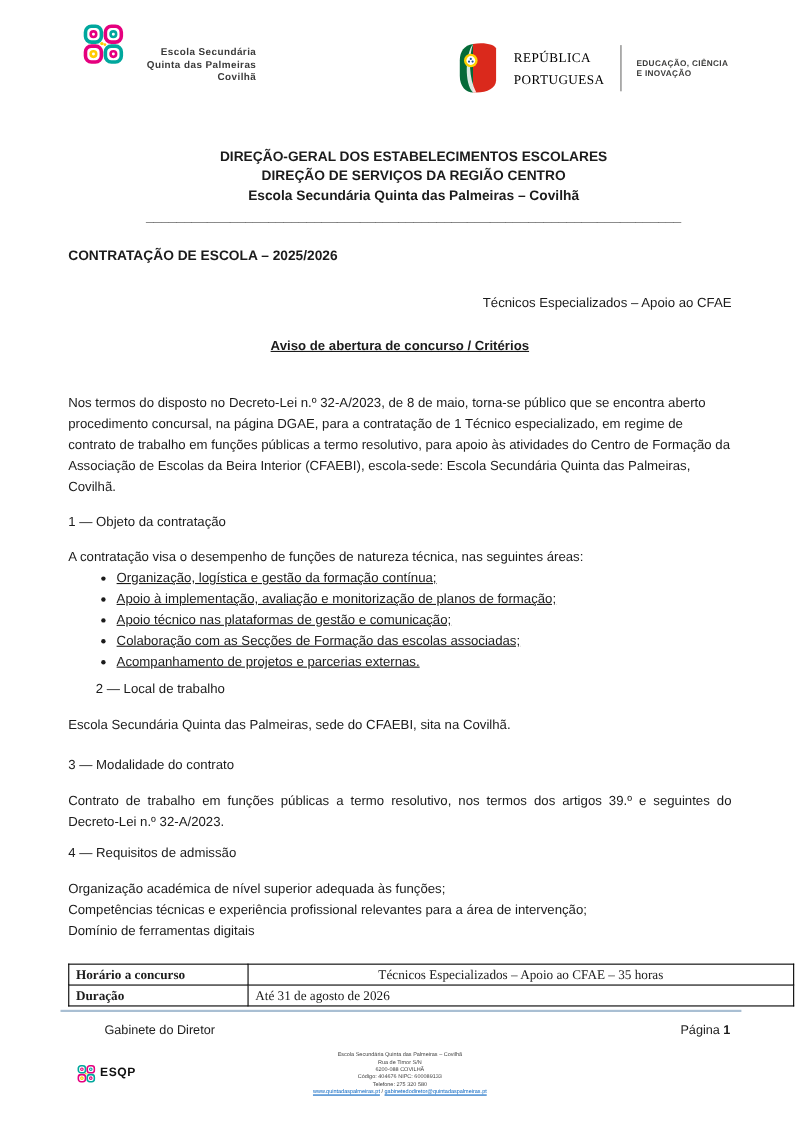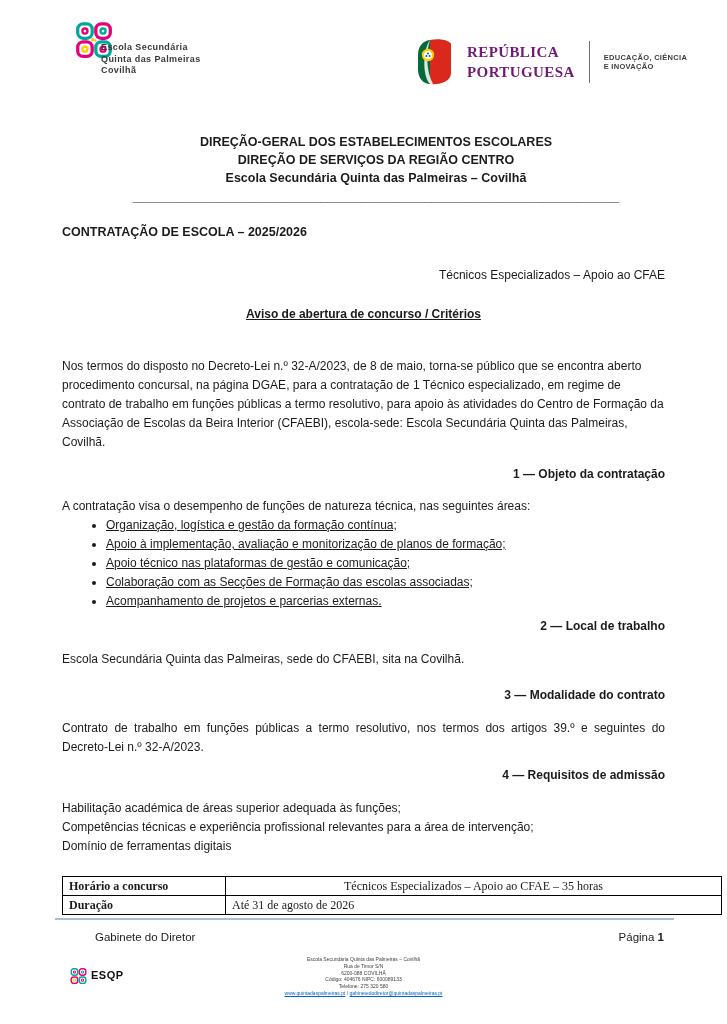--- a/index.html
+++ b/index.html
@@ -7,46 +7,46 @@
     position:relative; width:727px; height:1024px; margin:0 auto;
     background:#ffffff; overflow:hidden;
     font-family:"Liberation Sans", sans-serif; color:#1b1b1b;
     font-size:12px; line-height:19px;
   }
   
   .school-logo { position:absolute; top:20px; left:75px; width:170px; }
   .school-logo svg { position:absolute; top:0; left:0; }
   .school-logo .sl-text {
     position:absolute; top:22px; left:26px; width:132px;
-    font-weight:bold; font-size:9px; line-height:11.5px;
+    text-align:right; font-weight:bold; font-size:9px; line-height:11.5px;
     color:#3a3a3a; letter-spacing:0.4px;
   }
   .gov-logo { position:absolute; top:38px; left:413px; display:flex; align-items:center; }
   .gov-title {
-    font-family:"Liberation Serif", serif; font-size:15px; line-height:20px;
-    color:#701a75; letter-spacing:0.4px; margin-left:12px;font-weight:bold;
+    font-family:"Liberation Serif", serif; font-size:12px; line-height:20px;
+    color:#000000; letter-spacing:0.4px; margin-left:12px;
   }
   .gov-divider { width:0; border-left:1.5px solid #6f6f6e; height:42px; margin:0 14px; }
   .gov-dept {
     font-size:7.5px; font-weight:bold; line-height:9.5px; color:#3c3c3b; letter-spacing:0.3px;
   }
   
   .title-block { position:absolute; top:133px; left:0; right:0; text-align:center;padding-left:25px; }
   .title-block div { font-weight:bold; font-size:12.5px; line-height:18px; }
   .hr-underscores {
     margin-top:1px; font-weight:bold; font-size:12.5px; letter-spacing:0;
     white-space:nowrap; overflow:hidden; color:#1b1b1b;
   }
   
   .content { position:absolute; top:215px; left:62px; width:603px; }
   .contract-title { font-weight:bold; font-size:12.5px; margin-top:8px; }
   .subtitle { text-align:right; margin-top:24px; }
   .notice-title { text-align:center; font-weight:bold; text-decoration:underline; margin-top:20px; }
   .intro { margin-top:33px; }
-  .sec-heading { font-weight:bold;text-align:right; }
+  .sec-heading { font-weight:normal; }
   .s1h { margin-top:13px; } .s1b { margin-top:13px; }
   ul.bullets { margin:0; padding-left:44px; }
   ul.bullets li { line-height:19px;text-decoration:underline; }
   .s2h { margin-top:6px;margin-left:25px; } .s2b { margin-top:14px; }
   .s3h { margin-top:17px; } .s3b { margin-top:14px; text-align:justify; }
   .s4h { margin-top:9px; } .s4b { margin-top:14px; }
   
   table.req { border-collapse:collapse; margin-top:20px; width:660px;font-family:Liberation Serif, serif; }
   table.req td { border:1.6px solid #000; padding:0 6px; height:18px; line-height:17px; }
   td.lbl { font-weight:bold; width:150px; }
@@ -140,21 +140,21 @@
     </ul>
 
     <div class="sec-heading s2h">2 — Local de trabalho</div>
     <div class="s2b">Escola Secundária Quinta das Palmeiras, sede do CFAEBI, sita na Covilhã.</div>
 
     <div class="sec-heading s3h">3 — Modalidade do contrato</div>
     <div class="s3b">Contrato de trabalho em funções públicas a termo resolutivo, nos termos dos artigos 39.º e seguintes do Decreto-Lei n.º 32-A/2023.</div>
 
     <div class="sec-heading s4h">4 — Requisitos de admissão</div>
     <div class="s4b">
-      <div>Habilitação académica de áreas superior adequada às funções;</div>
+      <div>Organização académica de nível superior adequada às funções;</div>
       <div>Competências técnicas e experiência profissional relevantes para a área de intervenção;</div>
       <div>Domínio de ferramentas digitais</div>
     </div>
 
     <table class="req">
       <tbody>
         <tr>
           <td class="lbl">Horário a concurso</td>
           <td class="val-center">Técnicos Especializados – Apoio ao CFAE – 35 horas</td>
         </tr>

